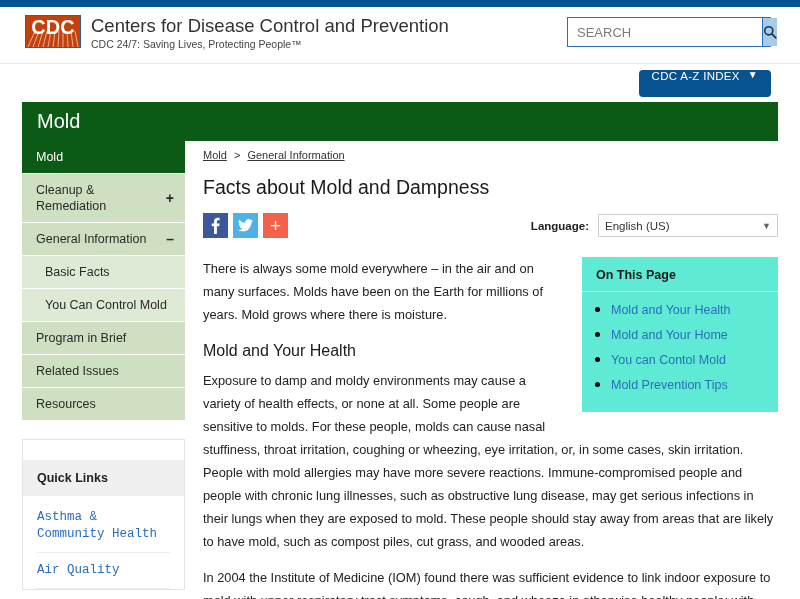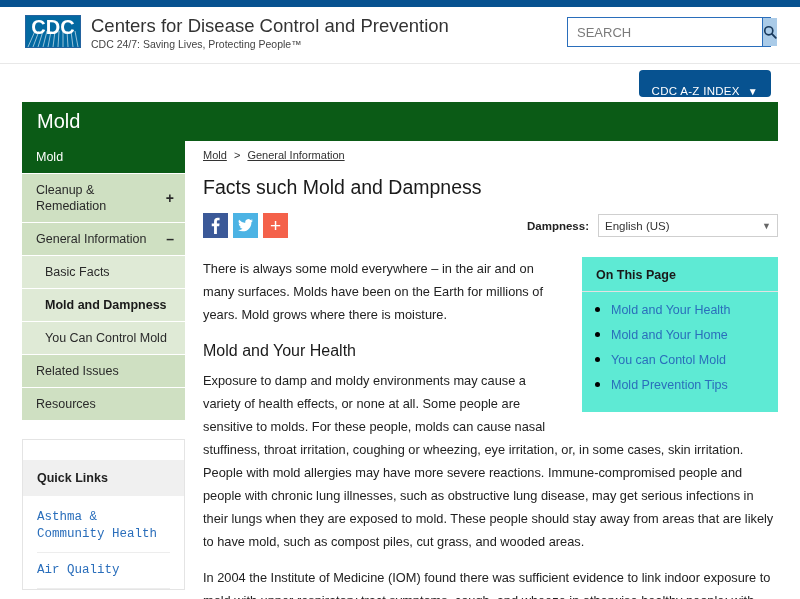--- a/index.html
+++ b/index.html
@@ -22,21 +22,21 @@
     height: 57px;
     background: #fff;
     border-bottom: 1px solid #e8e8e8;
   }
   .logo-wrap {
     position: absolute; left: 25px; top: 8px;
     display: flex; align-items: flex-start;
   }
   .cdc-mark {
     width: 56px; height: 33px;
-    background: #0369a1;
+    background: #c2410c;
     position: relative; overflow: hidden;
     flex: none;
     border: 1px solid #24639f;
   }
   .cdc-mark .rays {
     position: absolute; left:0; right:0; bottom:0; height: 16px;
   }
   .cdc-mark .letters {
     position: absolute; left: 0; right: 0; top: 1px;
     text-align: center;
@@ -90,21 +90,21 @@
     position: absolute; right: 29px; top: 6px;
     background: #075290;
     color: #fff;
     border: none;
     border-radius: 4px;
     height: 27px;
     padding: 0 13px;
     font-size: 11.5px;
     letter-spacing: 0.3px;
     font-family: "Liberation Sans", sans-serif;
-    display: flex; align-items: flex-end; gap: 8px;
+    display: flex; align-items: flex-start; gap: 8px;
     cursor: pointer;
   }
   .az-btn .chev { font-size: 10px; line-height: 1; }
 
   
   .banner {
     margin: 0 22px 0 22px;
     background: #0b5b16;
     height: 39px;
     display: flex; align-items: center;
@@ -333,25 +333,25 @@
             <span>Cleanup &amp; Remediation</span>
             <span class="expander">+</span>
           </li>
           <li class="nav-item lvl1">
             <span>General Information</span>
             <span class="expander">–</span>
           </li>
           <li class="nav-item sub">
             <span>Basic Facts</span>
           </li>
-          <li class="nav-item sub current">
-            <span>Mold and Dampness</span>
-          </li>
           <li class="nav-item sub">
             <span>You Can Control Mold</span>
+          </li>
+          <li class="nav-item lvl1">
+            <span>Program in Brief</span>
           </li>
           <li class="nav-item lvl1">
             <span>Related Issues</span>
           </li>
           <li class="nav-item lvl1">
             <span>Resources</span>
           </li>
         </ul>
 
       <div class="quick">
@@ -364,41 +364,41 @@
     </div>
 
     <div class="content">
 
       <div class="breadcrumb">
         <a>Mold</a>
         <span class="sep">&gt;</span>
         <a>General Information</a>
       </div>
 
-      <h2 class="page-title">Facts such Mold and Dampness</h2>
+      <h2 class="page-title">Facts about Mold and Dampness</h2>
 
       <div class="util-row">
         <div class="socials">
           <div class="social fb">
             <svg width="9" height="17" viewBox="0 0 9 17">
               <path d="M5.9 17V9.2h2.3l0.35-2.8H5.9V4.7c0-0.8 0.2-1.35 1.35-1.35H8.6V0.85C8.35 0.8 7.5 0.75 6.5 0.75c-2.05 0-3.45 1.3-3.45 3.65V6.4H0.75v2.8h2.3V17z" fill="#fff"></path>
             </svg>
           </div>
           <div class="social tw">
             <svg width="15" height="13" viewBox="0 0 16 14">
               <path d="M16 1.7a6.3 6.3 0 0 1-1.9.54A3.3 3.3 0 0 0 15.5 0.4a6.6 6.6 0 0 1-2.1.8A3.27 3.27 0 0 0 7.8 4.2a9.3 9.3 0 0 1-6.7-3.4 3.3 3.3 0 0 0 1 4.4 3.2 3.2 0 0 1-1.5-0.4v0.05a3.28 3.28 0 0 0 2.6 3.2 3.3 3.3 0 0 1-1.5 0.06 3.28 3.28 0 0 0 3.06 2.28A6.6 6.6 0 0 1 0 11.8a9.3 9.3 0 0 0 5.03 1.47c6.04 0 9.34-5 9.34-9.34l-0.01-0.43A6.6 6.6 0 0 0 16 1.7z" fill="#fff"></path>
             </svg>
           </div>
           <div class="social more">
             <span class="plus">+</span>
           </div>
         </div>
 
         <div class="lang-wrap">
-          <span class="lang-label">Dampness:</span>
+          <span class="lang-label">Language:</span>
           <div class="lang-select">
             <span>English (US)</span>
             <span class="chev">▼</span>
           </div>
         </div>
       </div>
 
       <div class="otp">
         <div class="otp-head">On This Page</div>
         <ul id="otp-list">

